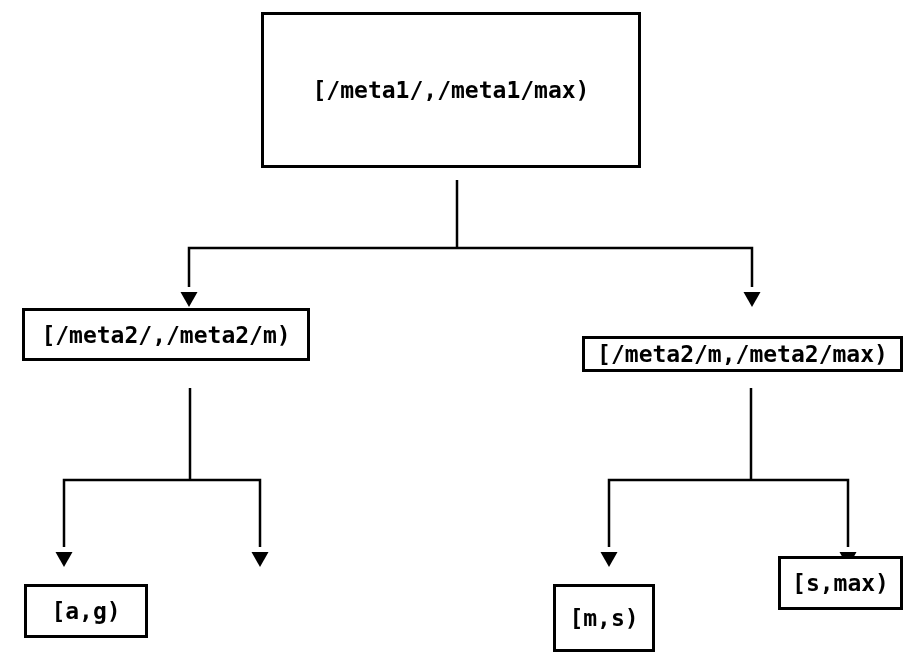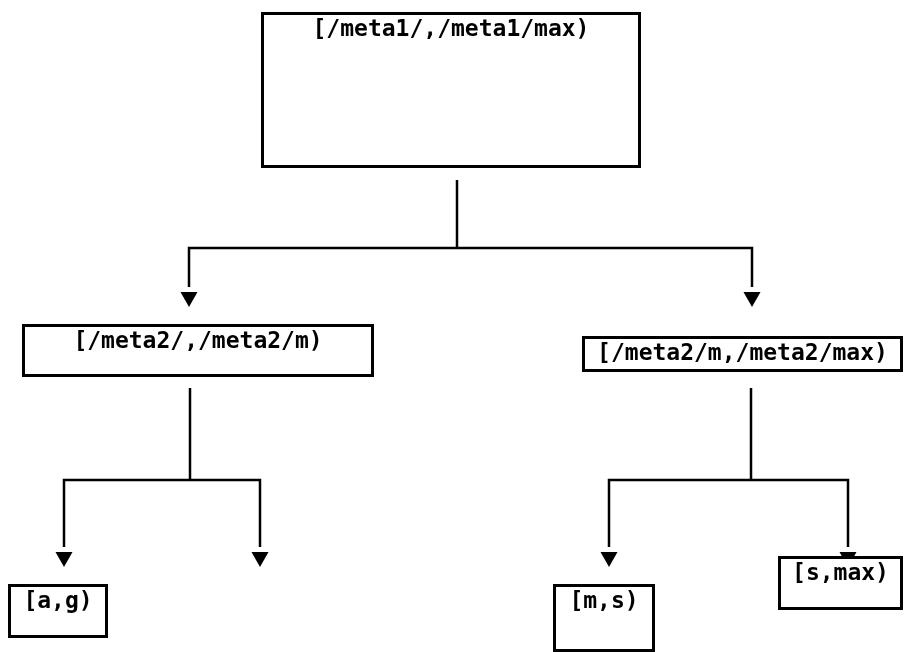--- a/index.html
+++ b/index.html
@@ -21,32 +21,32 @@
     top: 0;
     width: 912px;
     height: 652px;
   }
   .node {
     position: absolute;
     box-sizing: border-box;
     border: 3px solid #000000;
     background: #ffffff;
     display: flex;
-    align-items: flex-start;
+    align-items: center;
     justify-content: center;
     color: #000000;
     font-size: 23px;
     font-weight: bold;
     white-space: nowrap;
     letter-spacing: 0;
   }
   .node-root   { left: 261px; top: 12px;  width: 380px; height: 156px; }
-  .node-m2lo   { left: 22px;  top: 324px; width: 352px; height: 53px;  }
+  .node-m2lo   { left: 22px;  top: 308px; width: 288px; height: 53px;  }
   .node-m2hi   { left: 582px; top: 324px; width: 321px; height: 36px; margin-top: 12px;  }
-  .node-ag     { left: 8px;   top: 584px; width: 100px; height: 54px;  }
+  .node-ag     { left: 24px;   top: 584px; width: 124px; height: 54px;  }
   .node-gm     { left: 205px; top: 584px; width: 100px; height: 54px;  }
   .node-ms     { left: 553px; top: 584px; width: 102px; height: 68px;  }
   .node-smax   { left: 778px; top: 556px; width: 125px; height: 54px;  }
   .edge {
     stroke: #000000;
     stroke-width: 2.5;
     fill: none;
   }
   .arrowhead {
     fill: #000000;

